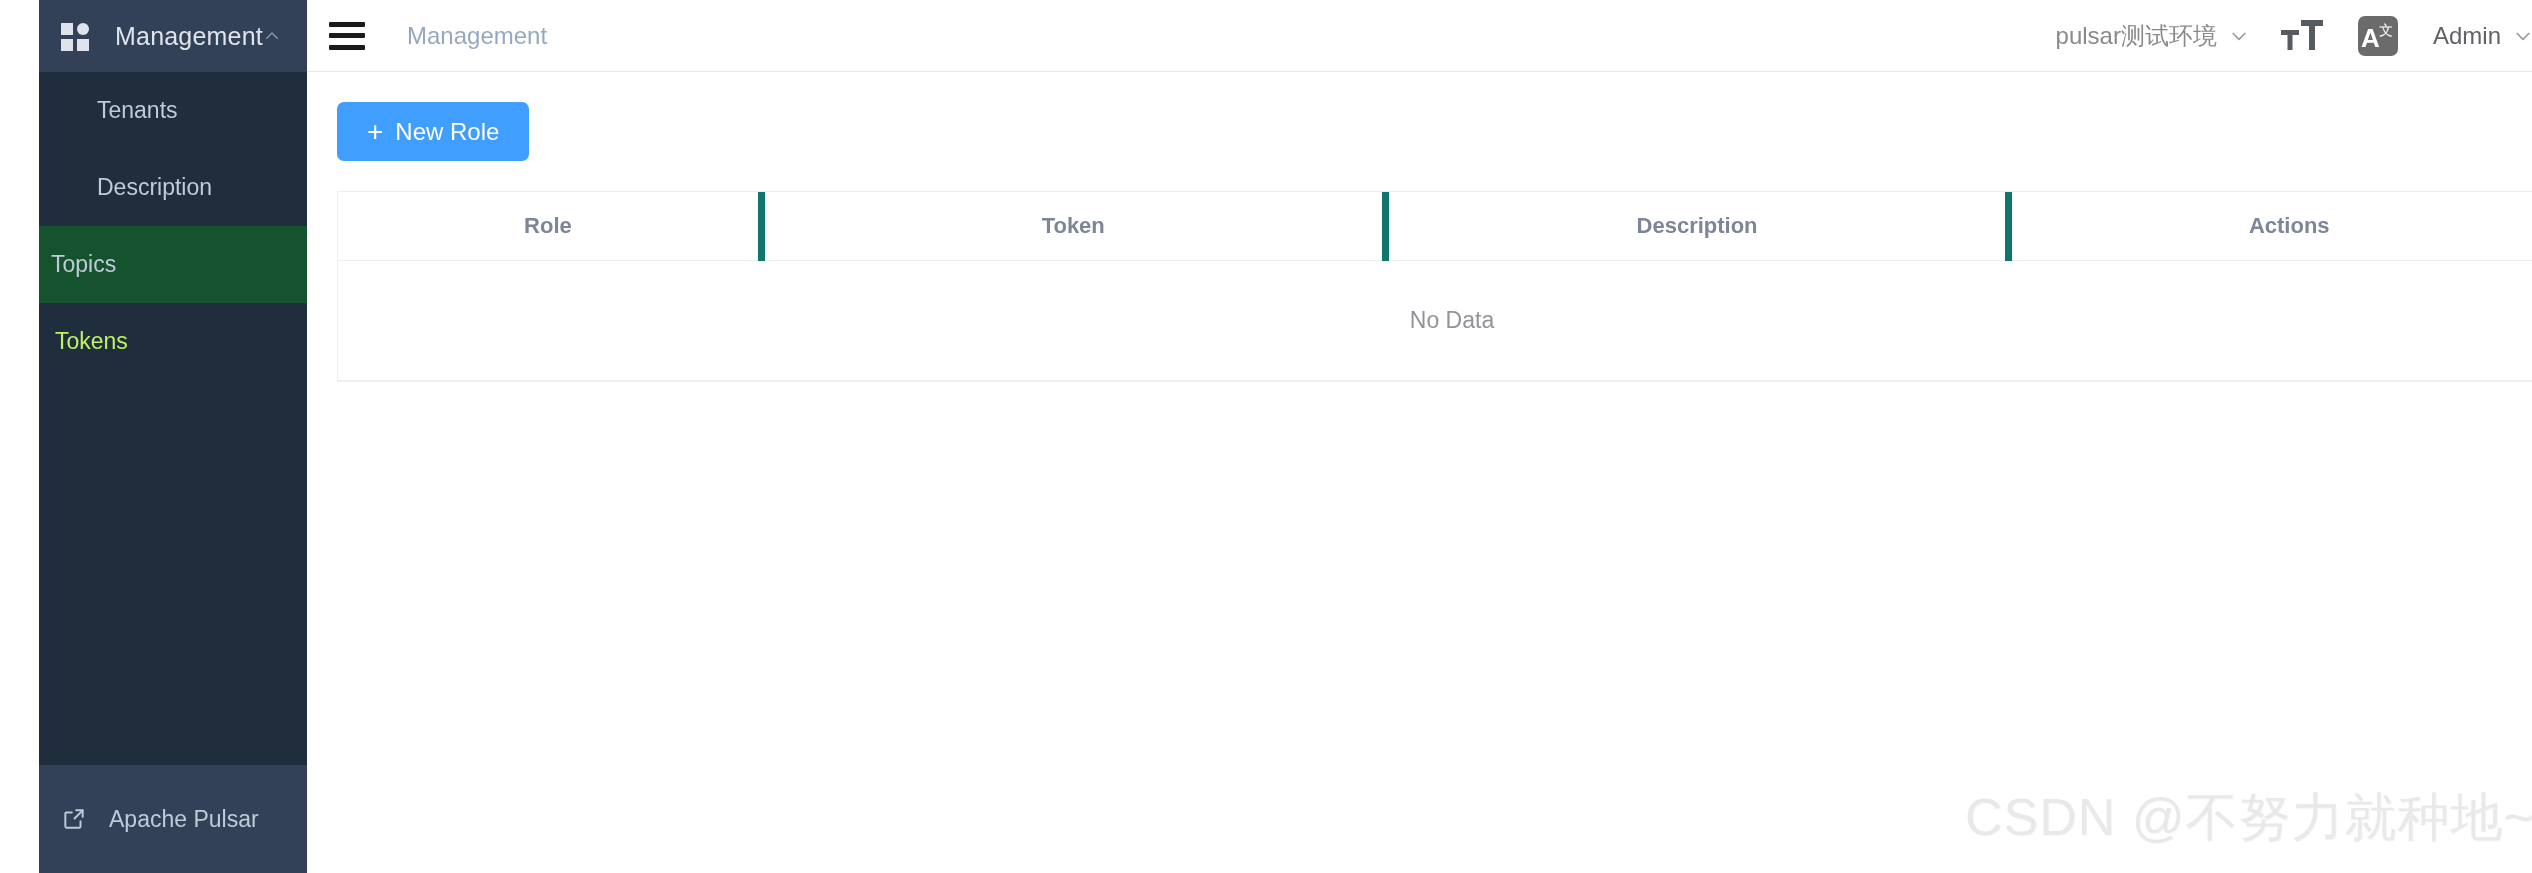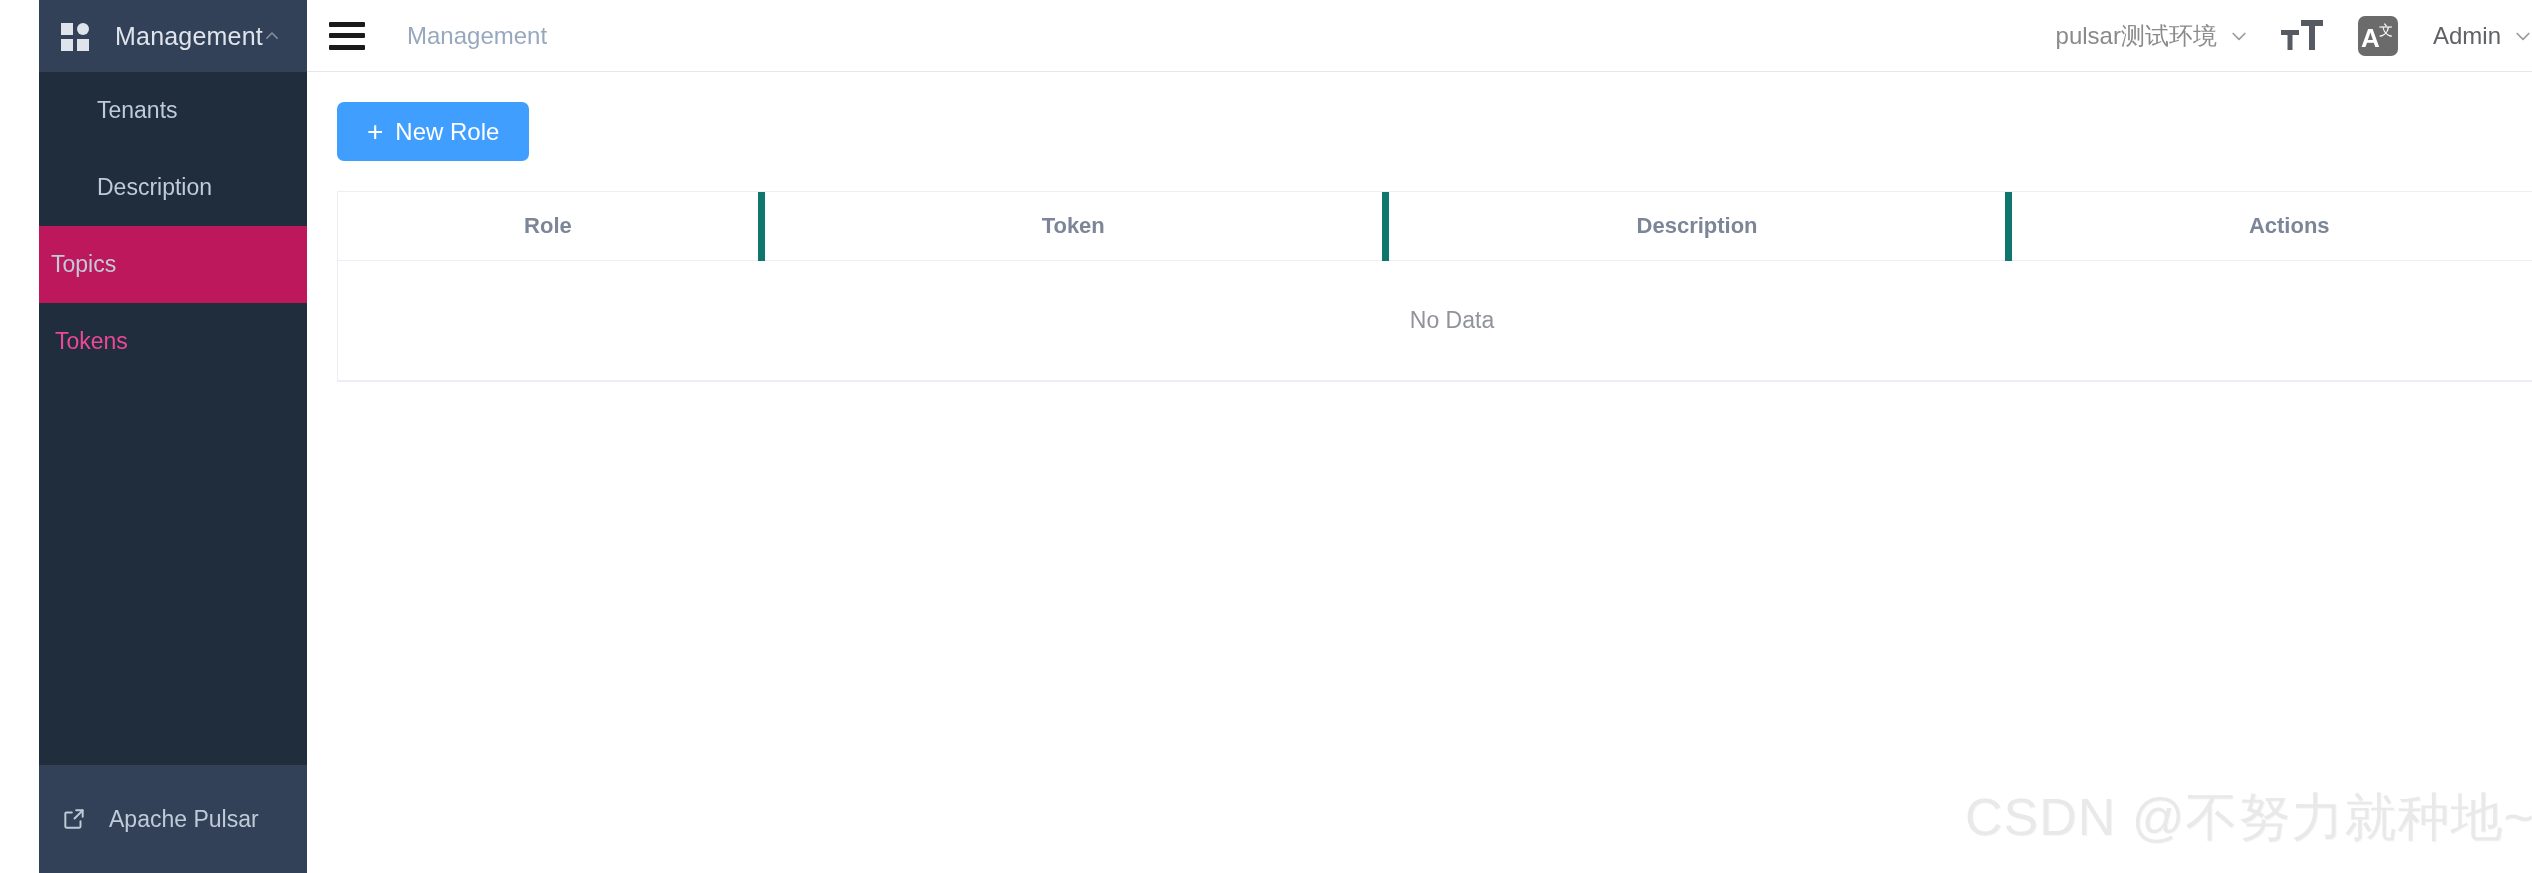--- a/index.html
+++ b/index.html
@@ -88,22 +88,22 @@
   .menu-item {
     height: 77px;
     display: flex;
     align-items: center;
     padding-left: 58px;
     color: #bfcbd9;
     font-size: 23px;
     cursor: pointer;
     white-space: nowrap;
   }
-  .menu-item.alt { background: #be185d; padding-left: 12px; }
-  .menu-item.active { color: #ec4899; padding-left: 16px; }
+  .menu-item.alt { background: #14532d; padding-left: 12px; }
+  .menu-item.active { color: #bef264; padding-left: 16px; }
 
   .sidebar-footer {
     height: 108px;
     min-height: 108px;
     background: #324157;
     display: flex;
     align-items: center;
     padding-left: 22px;
     color: #bfcbd9;
     font-size: 23px;

